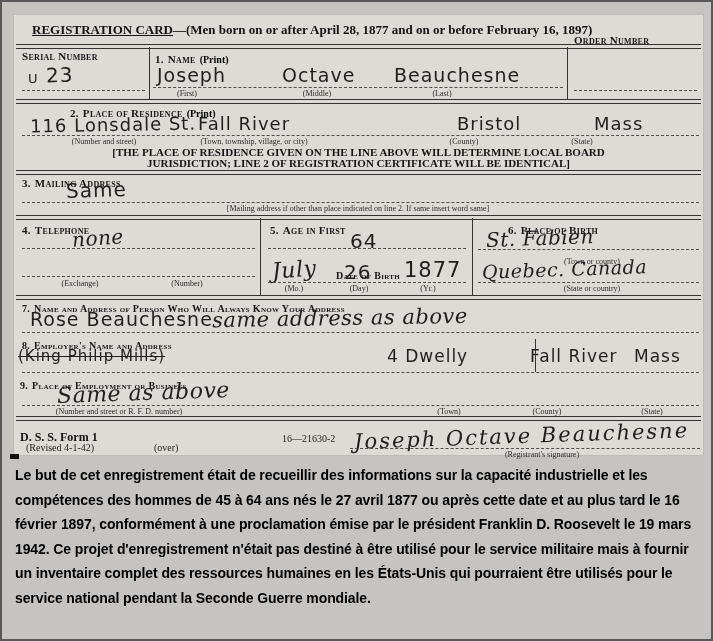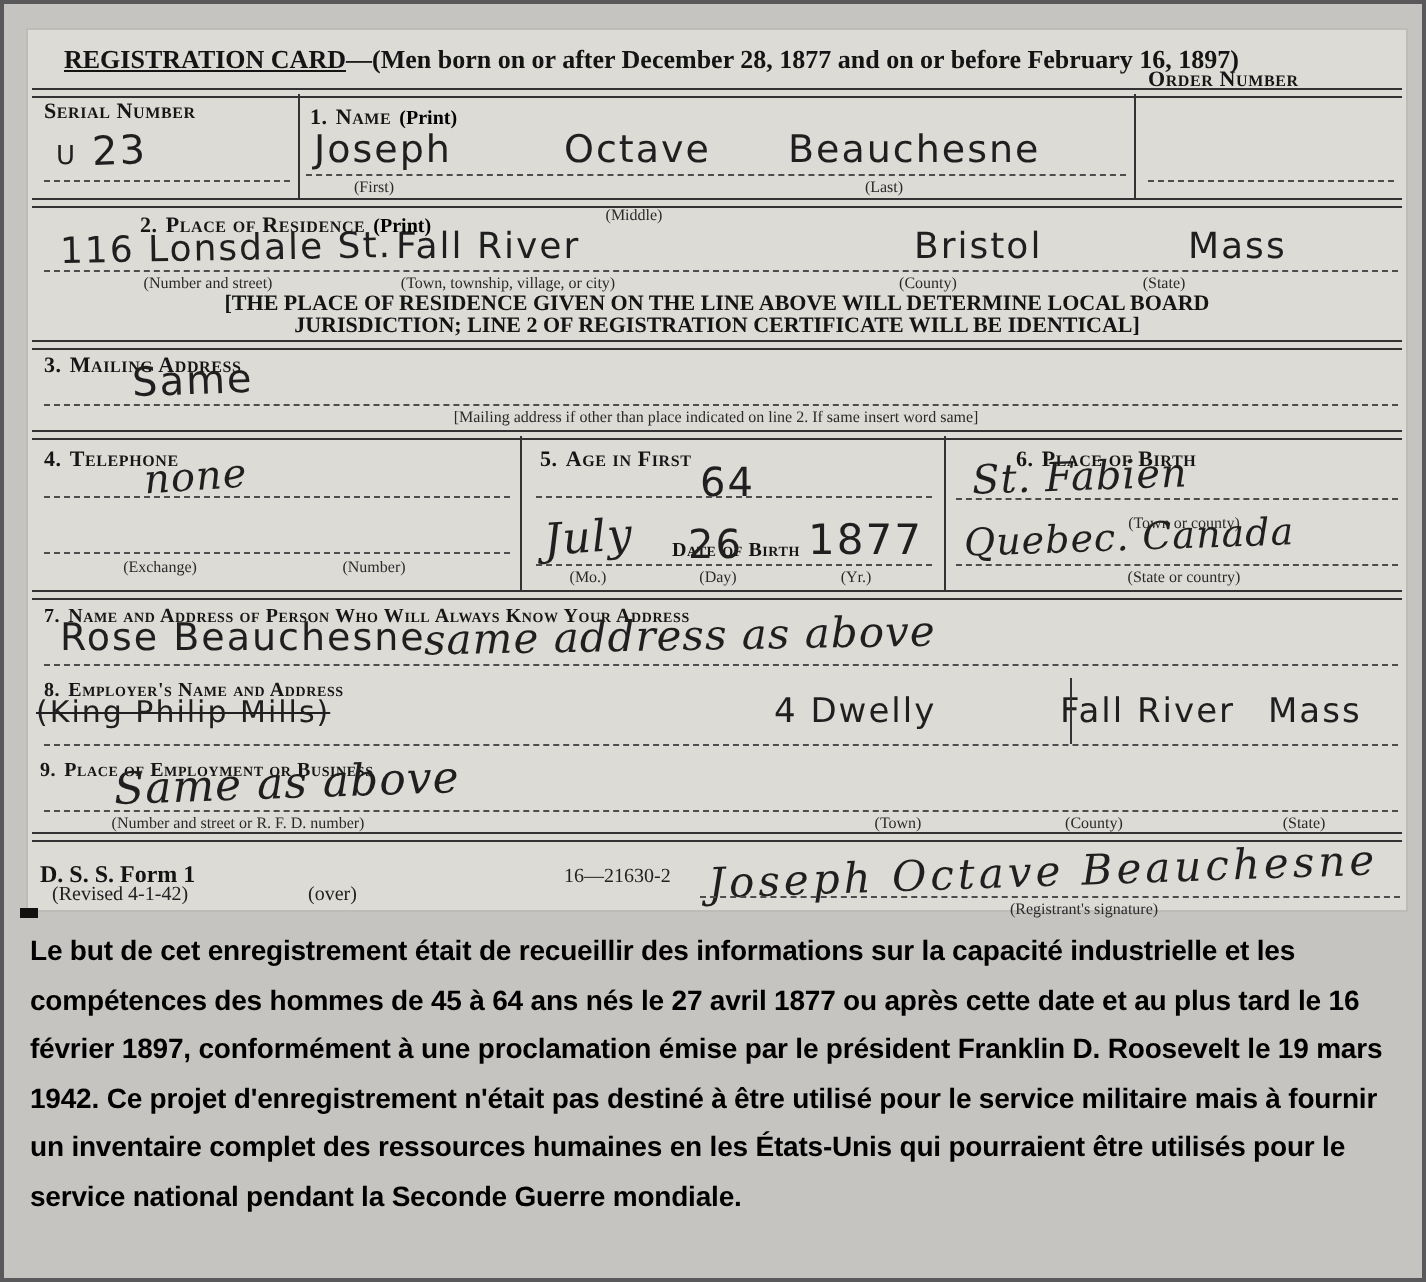--- a/index.html
+++ b/index.html
@@ -25,21 +25,21 @@
            font-weight:bold;font-size:14px;line-height:24.5px;letter-spacing:-0.1px;color:#000;white-space:normal;}
   .mark{position:absolute;left:8px;top:452px;width:9px;height:5px;background:#111;}
 </style>
 </head>
 <body>
 
 <div class="page">
   <div class="paper"></div>
 
   <div class="abs hdr" style="left:30px;top:20px;">
-    <span class="t">REGISTRATION CARD</span><span>—(Men born on or after December 28, 1877 and on or before February 16, 1897)</span>
+    <span class="t">REGISTRATION CARD</span><span>—(Men born on or after April 28, 1877 and on or before February 16, 1897)</span>
   </div>
   <div class="dbl" style="left:14px;top:42px;width:685px;"></div>
 
   <div class="vert" style="left:147px;top:45px;height:52px;"></div>
   <div class="vert" style="left:565px;top:45px;height:52px;"></div>
 
   <div class="abs lbl" style="left:20px;top:48px;">Serial Number</div>
   <div class="abs" style="left:153px;top:47px;">
     <span class="lbl">1.</span>
     <span class="lbl">Name</span>
@@ -49,21 +49,21 @@
 
   <div class="abs hp" style="left:26px;top:69px;font-size:13px;">U</div>
   <div class="abs hp" style="left:44px;top:61px;font-size:20px;transform:rotate(-2deg);">23</div>
   <div class="dot" style="left:20px;top:88px;width:123px;"></div>
 
   <div class="abs hp" style="left:155px;top:62px;font-size:19px;">Joseph</div>
   <div class="abs hp" style="left:280px;top:62px;font-size:19px;">Octave</div>
   <div class="abs hp" style="left:392px;top:62px;font-size:19px;">Beauchesne</div>
   <div class="dot" style="left:151px;top:85px;width:410px;"></div>
   <div class="abs sub subc" style="left:185px;top:87px;">(First)</div>
-  <div class="abs sub subc" style="left:315px;top:87px;margin-top:14px;">(Middle)</div>
+  <div class="abs sub subc" style="left:315px;top:87px;">(Middle)</div>
   <div class="abs sub subc" style="left:440px;top:87px;">(Last)</div>
   <div class="dot" style="left:572px;top:88px;width:123px;"></div>
 
   <div class="dbl" style="left:14px;top:97px;width:685px;"></div>
 
   <div class="abs" style="left:20px;top:101px;margin-left:48px;">
     <span class="lbl">2.</span>
     <span class="lbl">Place of Residence</span>
     <span class="lhint">(Print)</span>
   </div>

